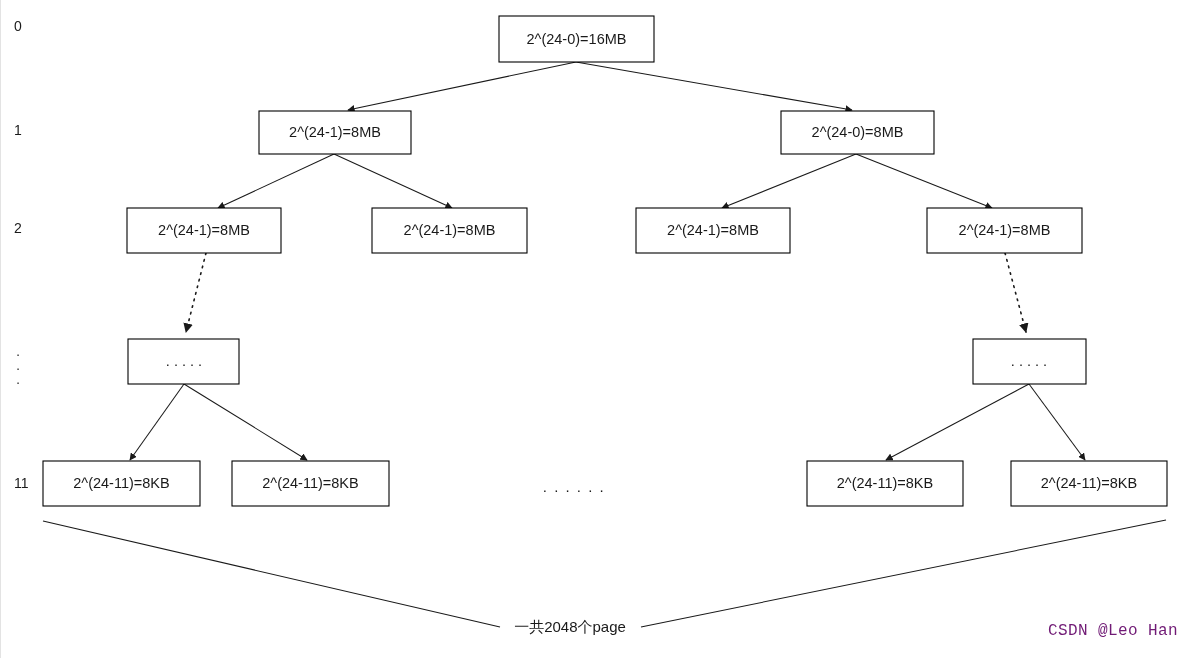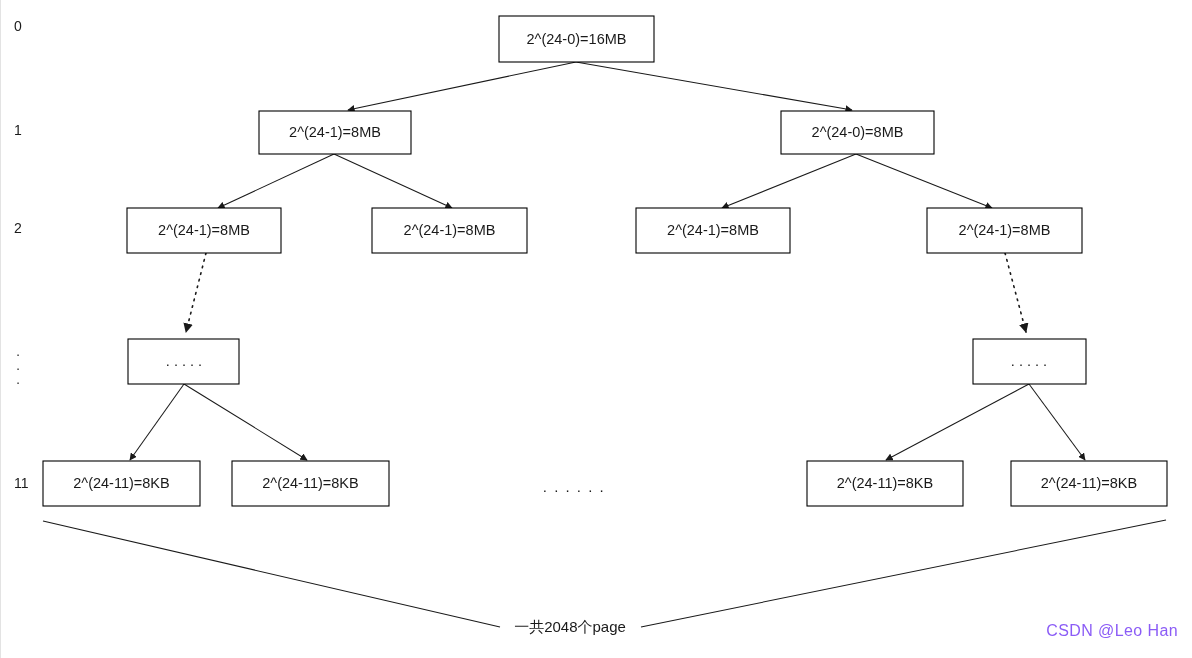--- a/index.html
+++ b/index.html
@@ -84,23 +84,23 @@
     font-family: "Liberation Sans", "DejaVu Sans", sans-serif;
     font-size: 15px;
     fill: #1a1a1a;
     text-anchor: middle;
     dominant-baseline: middle;
   }
   .watermark {
     position: absolute;
     right: 14px;
     bottom: 18px;
-    font-family: Liberation Sans, sans-serif;
+    font-family: Liberation Mono, monospace;
     font-size: 16px;
-    color: #8b5cf6;
+    color: #701a75;
     letter-spacing: 0.4px;
     user-select: none;
   }
 </style>
 </head>
 <body>
 
 <div id="canvas">
 
   <div id="left-rule"></div>

